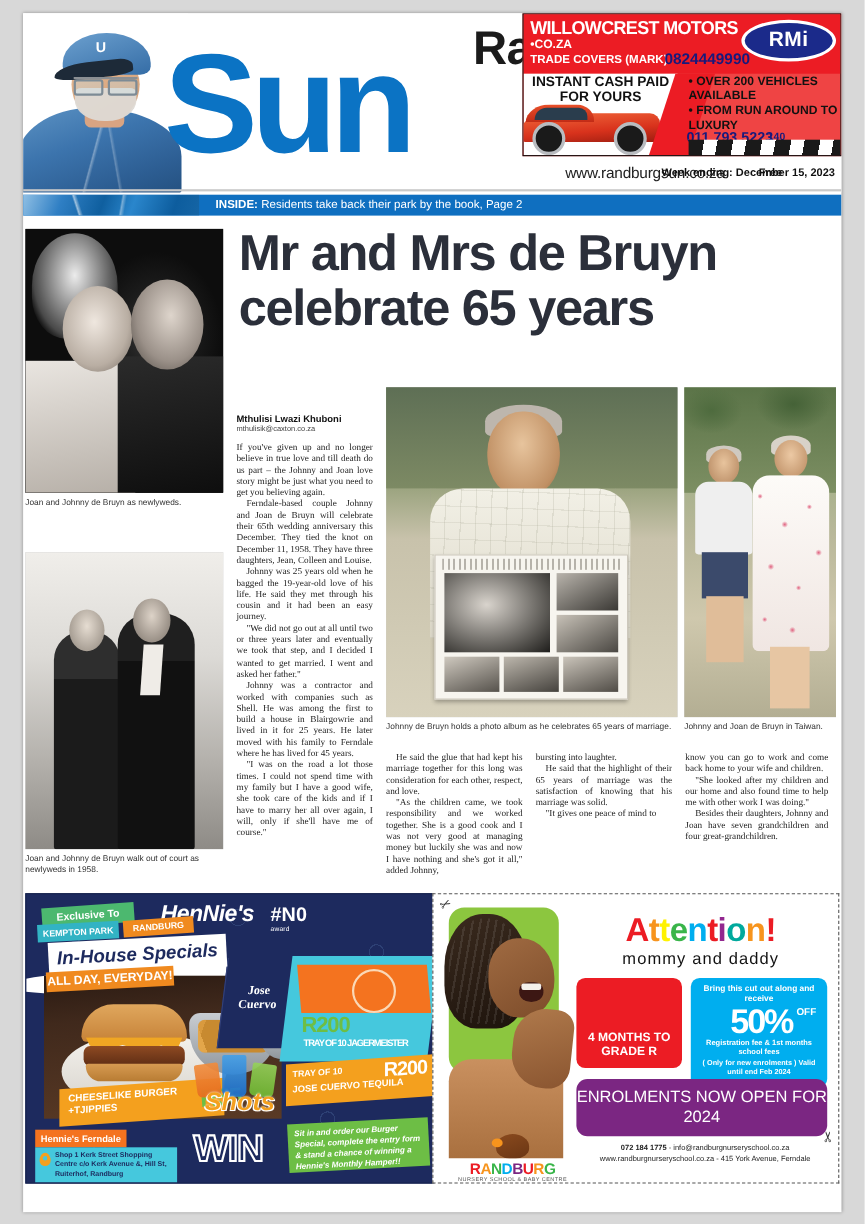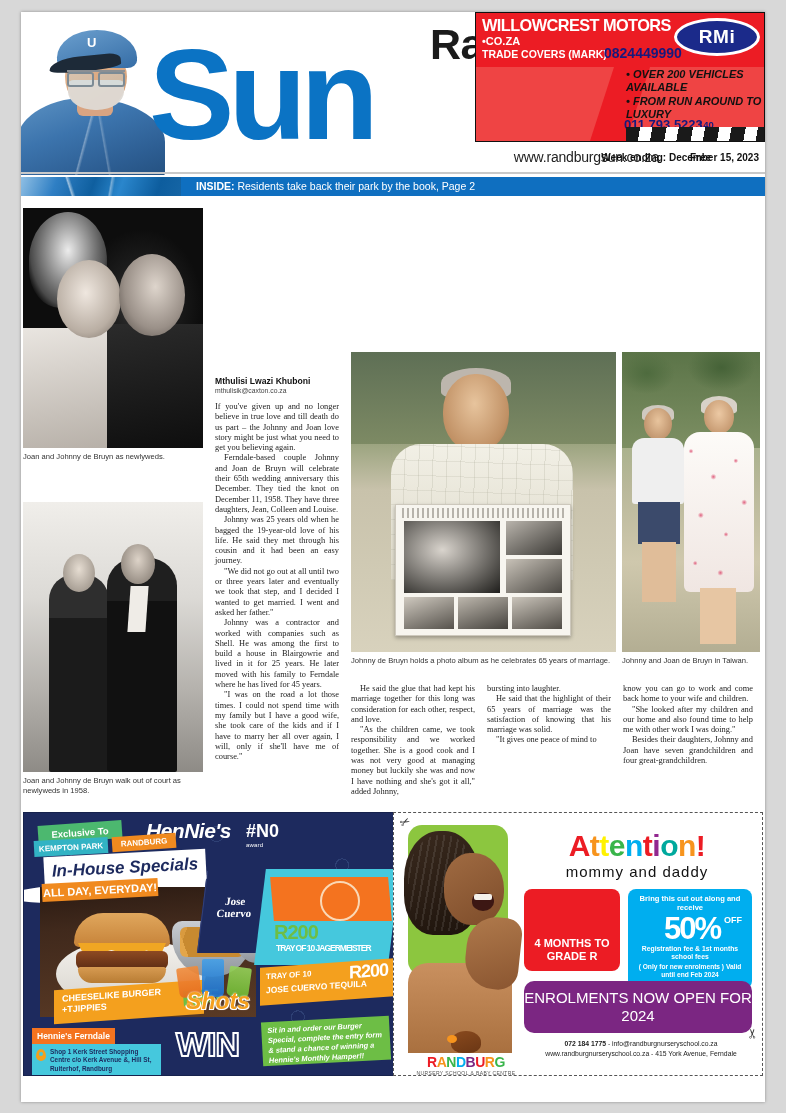--- a/index.html
+++ b/index.html
@@ -157,21 +157,21 @@
     background:#1a1a1a;border:3px solid #b9bcc0;}
   .wheel.w1{left:12px;} .wheel.w2{left:86px;}
   .wc-diag{
     position:absolute;left:126px;top:54px;width:36px;height:74px;
     background:#ec1c24;transform:skewX(-18deg);
   }
   .wc-right{
     position:absolute;left:150px;top:55px;width:136px;
   }
   .wc-b{
-    font-size:11px;font-weight:bold;color:#111;line-height:12.5px;margin-bottom:2px;font-style:italic;
+    font-size:11px;font-weight:bold;color:#111;line-height:12.5px;margin-bottom:2px;
   }
   .wc-tel{
     position:absolute;left:148px;top:104px;font-size:13px;font-weight:bold;color:#16197d;
   }
   .wc-addr{
     position:absolute;left:222px;top:106px;font-size:9.5px;font-weight:bold;color:#16197d;
   }
   .wc-checker{
     position:absolute;left:150px;bottom:0;width:138px;height:14px;
     background:repeating-linear-gradient(100deg,#1a1a1a 0 14px,#fff 14px 26px);
@@ -711,20 +711,30 @@
       <div class="wc-coza">•CO.ZA</div>
       <div class="wc-trade">TRADE COVERS (MARK)</div>
       <div class="wc-phone">0824449990</div>
 
       <div class="rmi">
         <div class="rmi-el">
             <span>RMi</span>
           </div>
       </div>
 
+      <div class="wc-left">
+        <div class="wc-cash">INSTANT CASH PAID FOR YOURS</div>
+        <div class="wc-car">
+          <div class="car-body"></div>
+          <div class="car-roof"></div>
+          <div class="car-win"></div>
+          <div class="wheel w1"></div>
+          <div class="wheel w2"></div>
+        </div>
+      </div>
       <div class="wc-diag"></div>
 
       <div class="wc-right">
         <div class="wc-b">• OVER 200 VEHICLES AVAILABLE</div>
         <div class="wc-b">• FROM RUN AROUND TO LUXURY</div>
       </div>
       <div class="wc-tel">011 793 5223</div>
       <div class="wc-addr">140 REPUBLIC RD</div>
       <div class="wc-checker"></div>
     </div>
@@ -733,20 +743,21 @@
     <div class="mast-rule"></div>
   </div>
 
   <div class="inside-bar">
     <div class="inside-img"></div>
     <div class="inside-txt">
       <b>INSIDE:</b><span> Residents take back their park by the book, Page 2</span>
     </div>
   </div>
 
+  <div class="headline">Mr and Mrs de Bruyn celebrate 65 years</div>
 
   <div class="ph" id="photo1">
     <div class="bw1"></div>
     <div class="bw1-dress"></div>
     <div class="bw1-suit"></div>
     <div class="bw1-f1"></div>
     <div class="bw1-f2"></div>
   </div>
   <div class="cap" style="left:2px;top:440px;width:180px;">Joan and Johnny de Bruyn as newlyweds.</div>
 

